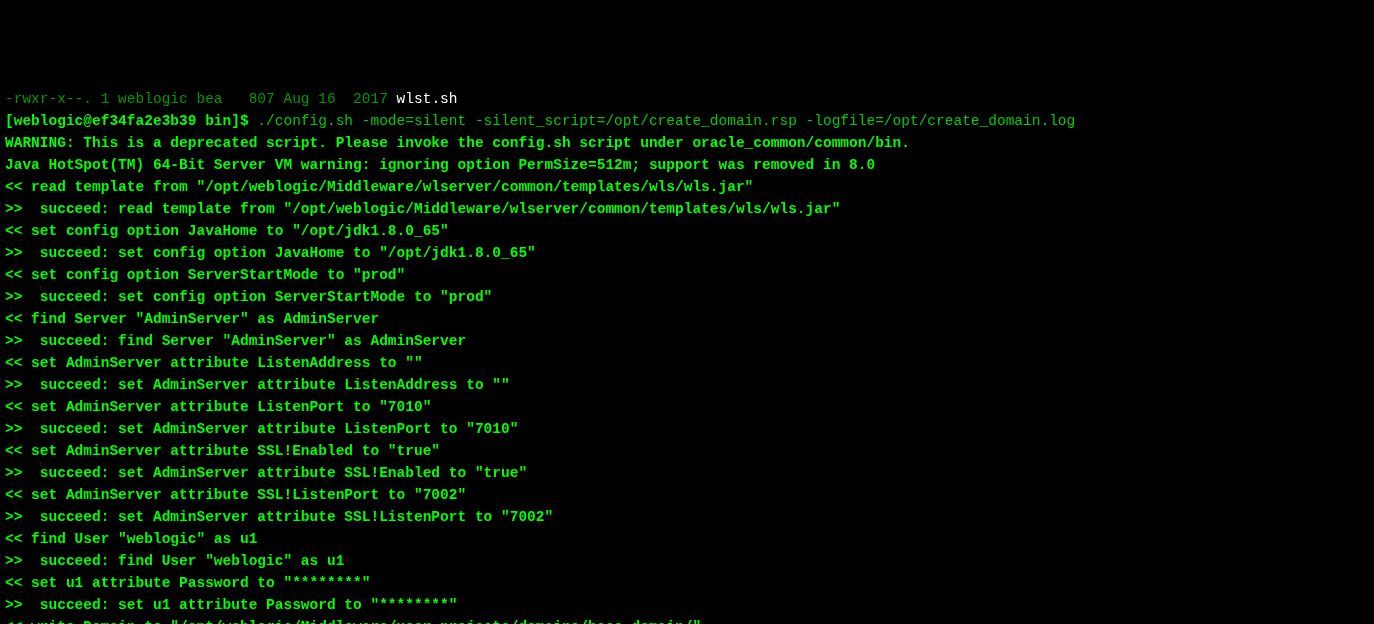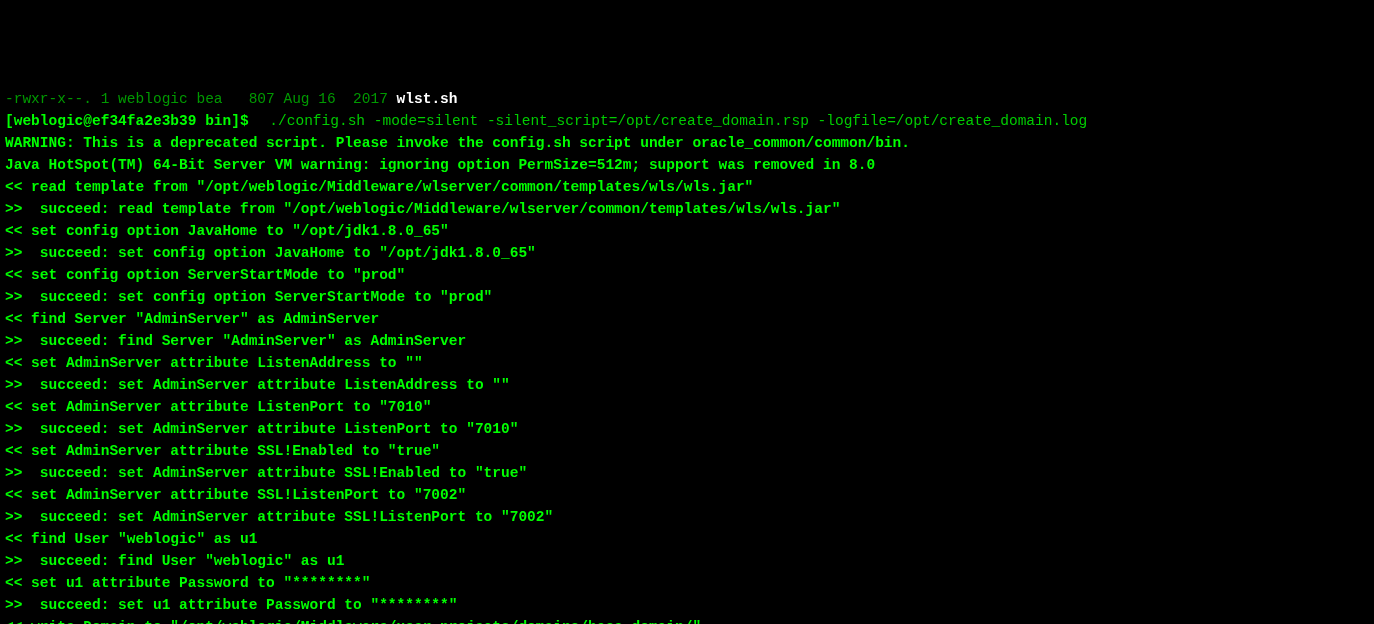--- a/index.html
+++ b/index.html
@@ -28,25 +28,24 @@
     .dim-green {
       color: #009900;
       text-align: center;
     }
     .bright-green {
       color: #00ff00;
       font-weight: bold;
     }
     .white-bold {
       color: #ffffff;
-      font-weight: bold;
+      font-weight: normal;
     }
     .command-text {
       color: #00cc00;
-      margin-left: 12px;
     }
   </style>
 </head>
 <body>
 
 
 
 <div class="terminal"><span class="line"><span class="dim-green">-rwxr-x--. 1 weblogic bea   807 Aug 16  2017 </span><span class="white-bold">wlst.sh</span></span><span class="line"><span class="bright-green">[weblogic@ef34fa2e3b39 bin]$ </span><span class="command-text">./config.sh -mode=silent -silent_script=/opt/create_domain.rsp -logfile=/opt/create_domain.log</span></span><span class="line bright-green">WARNING: This is a deprecated script. Please invoke the config.sh script under oracle_common/common/bin.</span><span class="line bright-green">Java HotSpot(TM) 64-Bit Server VM warning: ignoring option PermSize=512m; support was removed in 8.0</span><span class="line bright-green">&lt;&lt; read template from "/opt/weblogic/Middleware/wlserver/common/templates/wls/wls.jar"</span><span class="line bright-green">&gt;&gt;  succeed: read template from "/opt/weblogic/Middleware/wlserver/common/templates/wls/wls.jar"</span><span class="line bright-green">&lt;&lt; set config option JavaHome to "/opt/jdk1.8.0_65"</span><span class="line bright-green">&gt;&gt;  succeed: set config option JavaHome to "/opt/jdk1.8.0_65"</span><span class="line bright-green">&lt;&lt; set config option ServerStartMode to "prod"</span><span class="line bright-green">&gt;&gt;  succeed: set config option ServerStartMode to "prod"</span><span class="line bright-green">&lt;&lt; find Server "AdminServer" as AdminServer</span><span class="line bright-green">&gt;&gt;  succeed: find Server "AdminServer" as AdminServer</span><span class="line bright-green">&lt;&lt; set AdminServer attribute ListenAddress to ""</span><span class="line bright-green">&gt;&gt;  succeed: set AdminServer attribute ListenAddress to ""</span><span class="line bright-green">&lt;&lt; set AdminServer attribute ListenPort to "7010"</span><span class="line bright-green">&gt;&gt;  succeed: set AdminServer attribute ListenPort to "7010"</span><span class="line bright-green">&lt;&lt; set AdminServer attribute SSL!Enabled to "true"</span><span class="line bright-green">&gt;&gt;  succeed: set AdminServer attribute SSL!Enabled to "true"</span><span class="line bright-green">&lt;&lt; set AdminServer attribute SSL!ListenPort to "7002"</span><span class="line bright-green">&gt;&gt;  succeed: set AdminServer attribute SSL!ListenPort to "7002"</span><span class="line bright-green">&lt;&lt; find User "weblogic" as u1</span><span class="line bright-green">&gt;&gt;  succeed: find User "weblogic" as u1</span><span class="line bright-green">&lt;&lt; set u1 attribute Password to "********"</span><span class="line bright-green">&gt;&gt;  succeed: set u1 attribute Password to "********"</span><span class="line bright-green">&lt;&lt; write Domain to "/opt/weblogic/Middleware/user_projects/domains/base_domain/"</span></div>
 
 

